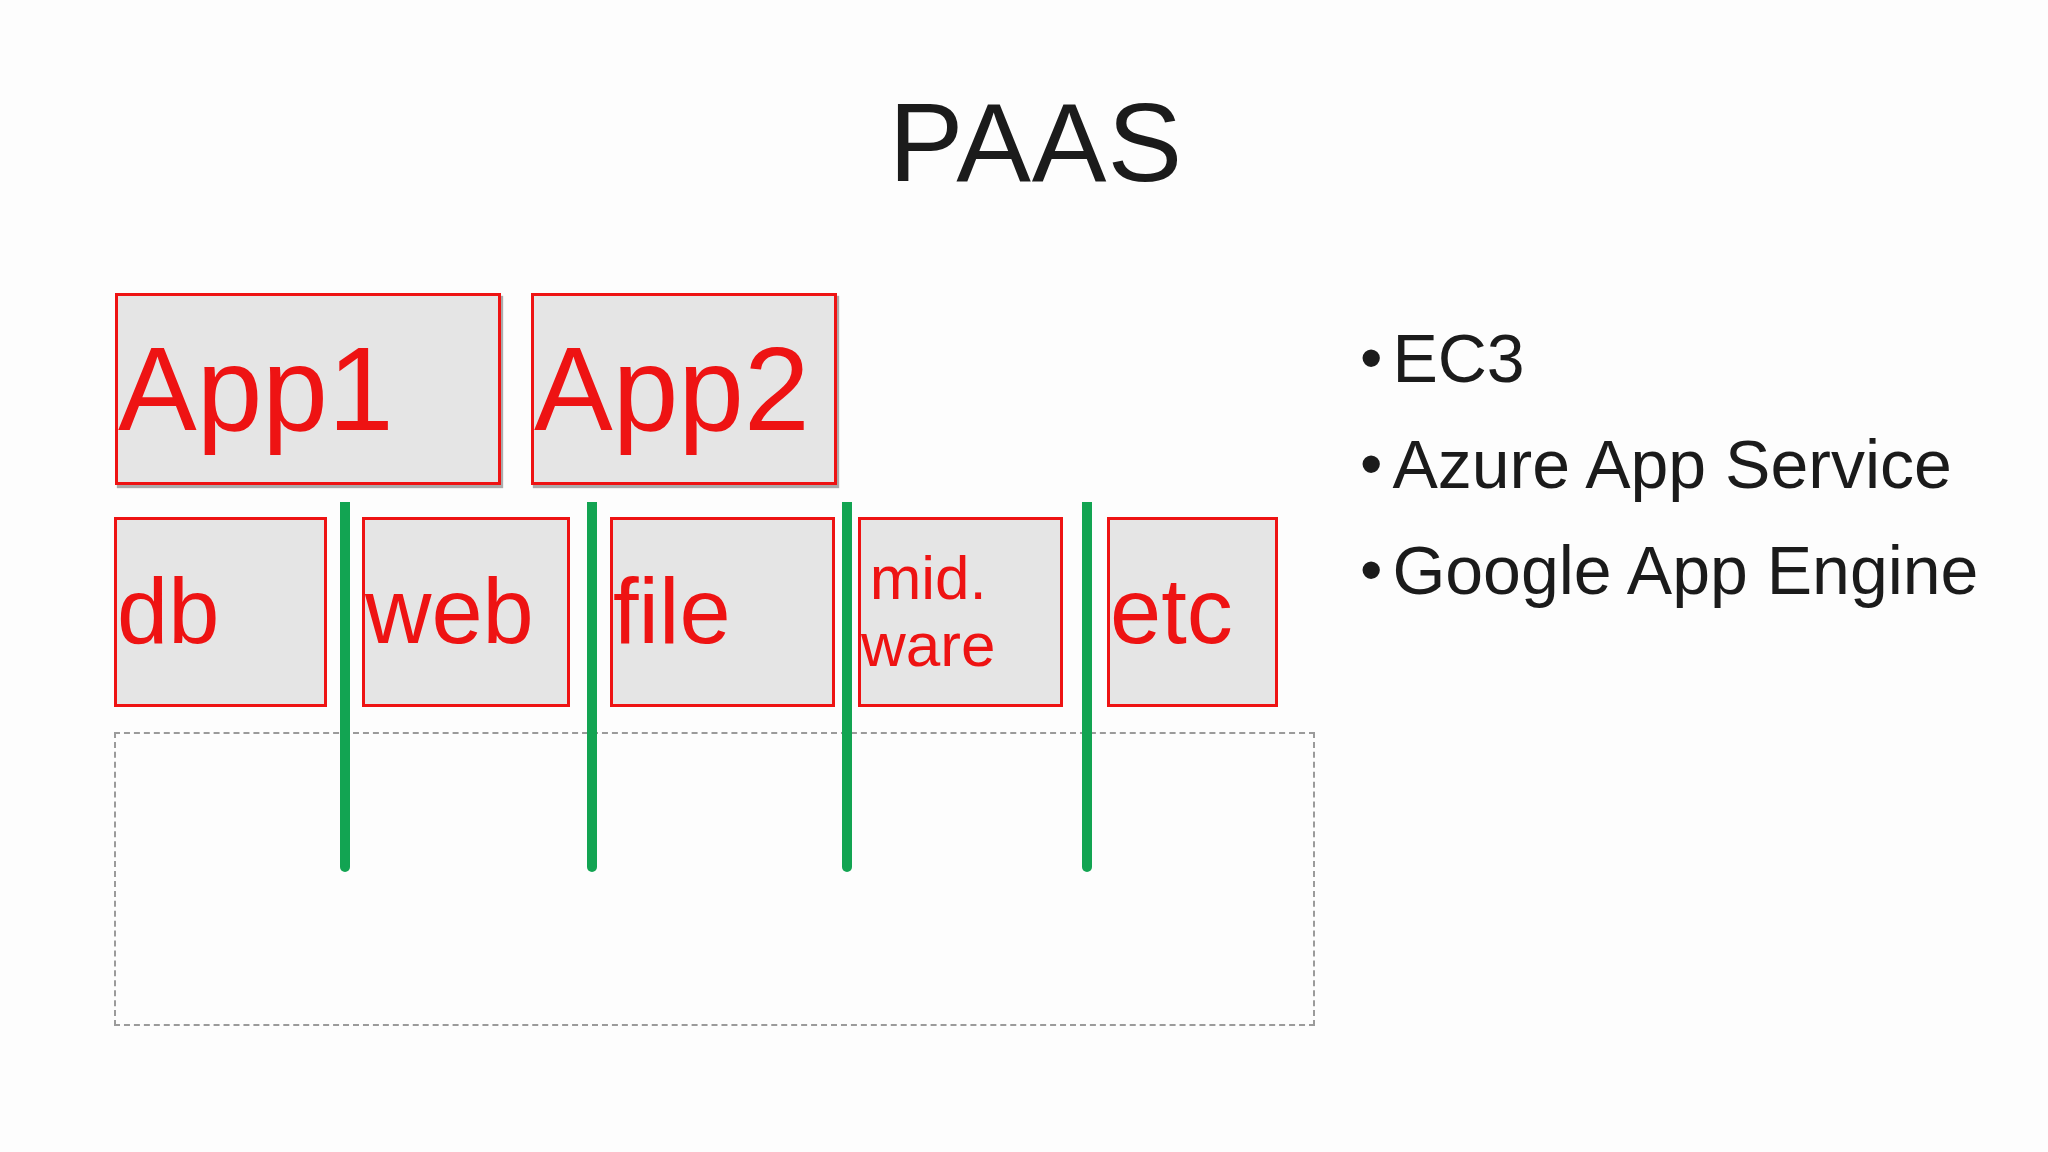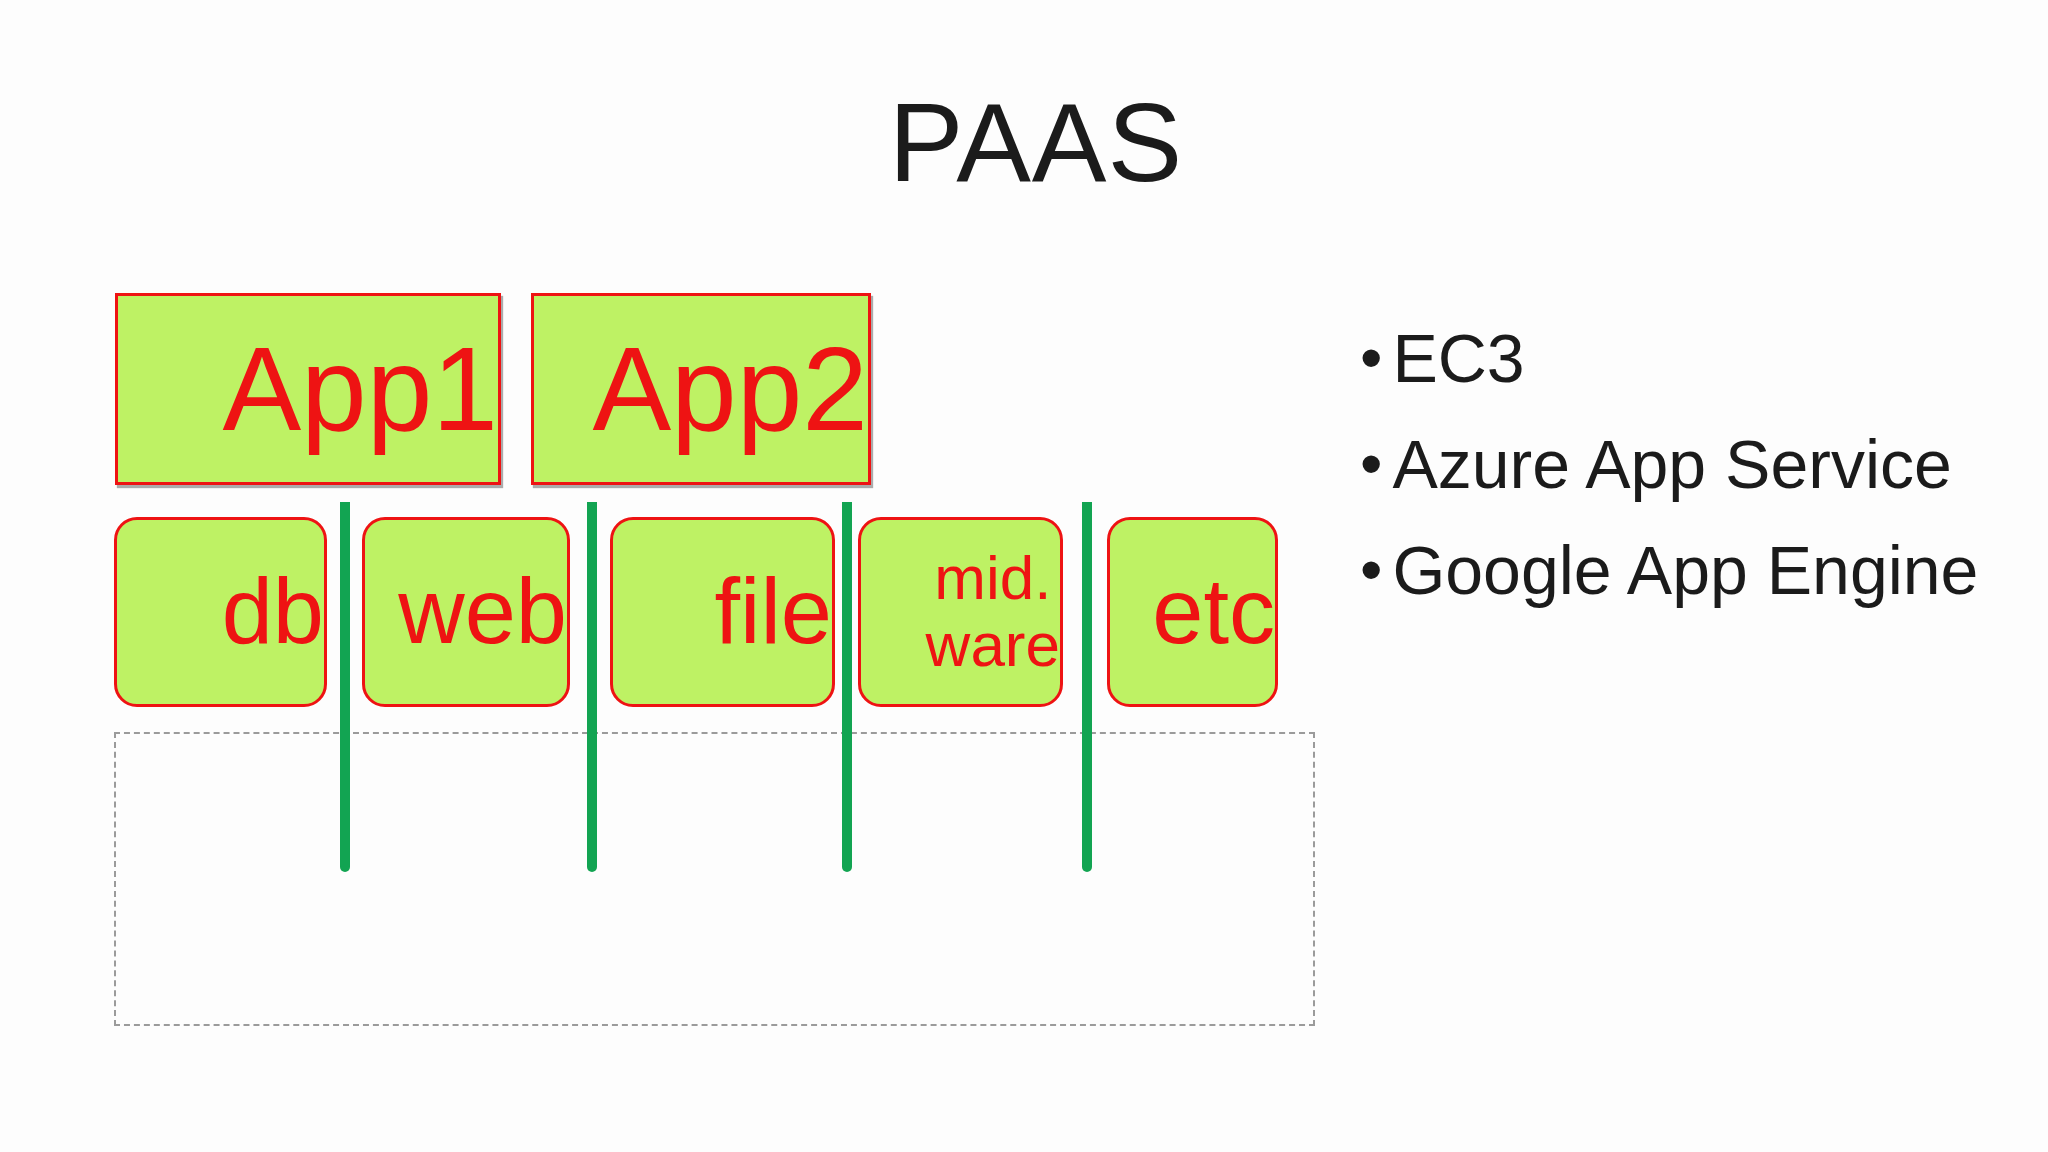--- a/index.html
+++ b/index.html
@@ -10,31 +10,30 @@
   }
   .slide{position:absolute;inset:0;}
   .title{
     position:absolute;left:0;top:64px;width:2048px;margin:12px;
     text-align:center;font-size:112px;font-weight:400;
     color:var(--text-black,#1b1b1b);letter-spacing:1px;line-height:1.2;
   }
   .rbox{
     position:absolute;box-sizing:border-box;
     border:3px solid var(--box-red,#ee1313);
-    background:#bef264;
-    display:flex;align-items:center;justify-content:flex-end;
+    background:#e5e5e5;
+    display:flex;align-items:center;justify-content:flex-start;
     color:var(--box-red,#ee1313);
     z-index:2;
-    padding-left:28px;
   }
   .app{top:293px;height:192px;font-size:118px;box-shadow:2px 3px 1px rgba(70,70,70,.45);}
   .app1{left:115px;width:386px;}
-  .app2{left:531px;width:340px;}
+  .app2{left:531px;width:306px;}
   .app3{left:933px;width:382px;}
-  .svc{top:517px;height:190px;font-size:92px;border-radius:23px;}
+  .svc{top:517px;height:190px;font-size:92px;}
   .svc-db{left:114px;width:213px;}
   .svc-web{left:362px;width:208px;}
   .svc-file{left:610px;width:225px;}
   .svc-mid{left:858px;width:205px;font-size:62px;}
   .svc-etc{left:1107px;width:171px;}
   .svc .stack{display:flex;flex-direction:column;align-items:center;line-height:1.08;}
   .vline{
     position:absolute;top:502px;height:370px;width:10px;
     background:var(--connector-green,#12a452);
     border-radius:0 0 5px 5px;z-index:3;

